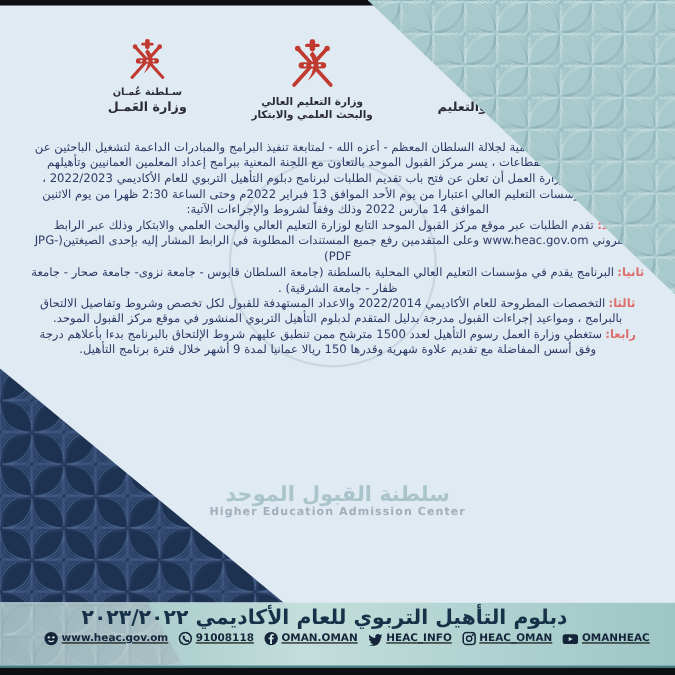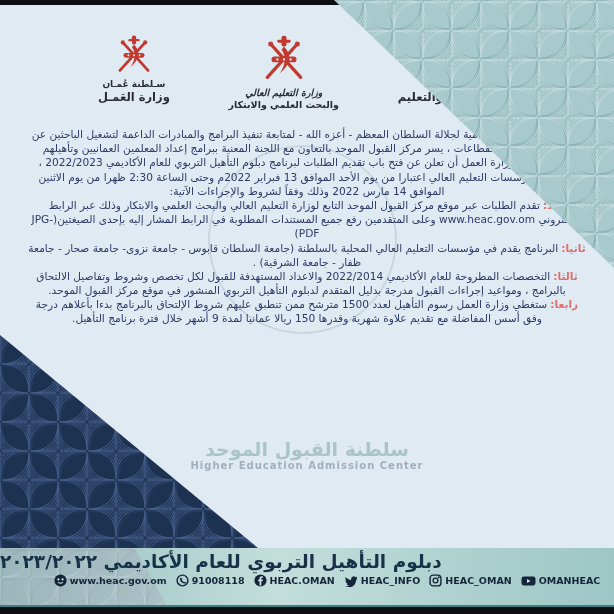--- a/index.html
+++ b/index.html
@@ -11,43 +11,43 @@
   .teal-line{position:absolute;bottom:7px;left:0;right:0;height:2px;background:#3d7f82;z-index:7;}
   
   .pat-tr{position:absolute;top:0;right:0;z-index:3;clip-path:polygon(0 0,100% 0,100% 100%);}
   .pat-bl{position:absolute;left:0;top:335px;z-index:4;clip-path:polygon(0 0,100% 100%,0 100%);}
   
   .logos{position:absolute;top:34px;left:78px;width:440px;display:flex;
     justify-content:space-between;align-items:flex-start;z-index:2;}
   .logo{display:flex;flex-direction:column;align-items:center;text-align:center;color:#2c2c34;margin-left:20px;}
   .logo .l1{font-size:9px;font-weight:bold;margin-top:3px;}
   .logo .l2{font-size:11.5px;font-weight:bold;margin-top:1px;}
-  .logo.mid .l1{font-size:9.5px;font-style:italic;}
+  .logo.mid .l1{font-size:9.5px;}
   .logo.mid .l2{font-size:9.5px;}
   
   .wm-circle{position:absolute;top:145px;left:208px;width:185px;height:185px;
     border:2px solid rgba(150,170,185,.30);border-radius:50%;z-index:1;}
   .wm{position:absolute;top:438px;left:0;right:0;text-align:center;z-index:1;}
   .wm .wm-ar{font-size:19px;font-weight:bold;color:rgba(125,165,170,.55);}
   .wm .wm-en{font-size:10px;letter-spacing:1px;color:rgba(140,155,168,.75);font-weight:bold;}
   
   .content{position:absolute;top:127px;left:26px;width:562px;height:420px;z-index:2;
     direction:rtl;text-align:center;color:#2c3a66;font-size:10.6px;line-height:1.34;
     overflow:hidden;}
   .content p{margin:0;}
   .ord{color:#dd6f6c;font-weight:bold;margin-left:3px;}
   
   .band{position:absolute;left:0;right:0;bottom:9px;height:57px;z-index:5;
     background:linear-gradient(90deg,#93bcbd 0%,#c3dedb 45%,#9dc6c5 100%);}
   .band-pat{position:absolute;left:0;top:0;height:57px;z-index:0;opacity:.55;
     clip-path:polygon(0 0,42% 0,52% 100%,0 100%);}
-  .band-title{position:relative;direction:rtl;text-align:left;padding:3px 24px 0 0;
+  .band-title{position:relative;direction:rtl;text-align:center;padding:3px 24px 0 0;
     font-size:18.5px;font-weight:bold;color:#173248;z-index:1;}
-  .band-links{position:relative;direction:ltr;display:flex;justify-content:center;
-    align-items:center;gap:9px;margin-top:2px;margin-left:40px;z-index:1;}
+  .band-links{position:relative;direction:ltr;display:flex;justify-content:flex-start;
+    align-items:center;gap:9px;margin-top:2px;margin-left:40px;z-index:1;text-decoration:underline;}
   .flink{display:flex;align-items:center;gap:3px;font-size:9.5px;font-weight:bold;
     color:#14243a;white-space:nowrap;cursor:pointer;}
   .flink svg{display:block;}
 </style>
 </head>
 <body>
 
 <div id="poster">
 
   <svg width="0" height="0" style="position:absolute" aria-hidden="true">
@@ -167,21 +167,21 @@
           <path d="M4 3.4 q-1 2.4 1.4 4.4 q2.1 1.6 4.1.8 l-.9-1.5 -1.2.4 q-1.7-.9-2.2-2.5 l.9-.9z" fill="#14243a"></path>
         </svg>
         <span>91008118</span>
       </span>
 
       <span class="flink">
         <svg width="13" height="13" viewBox="0 0 12 12">
           <circle cx="6" cy="6" r="5.6" fill="#14243a"></circle>
           <path d="M6.7 10.5 V6.6 h1.3 l.2-1.5 H6.7 V4.2 q0-.7.8-.7 h.8 V2.2 Q7.7 2.1 7 2.1 q-1.9 0-1.9 1.9 v1.1 H3.9 v1.5 h1.2 v3.9 z" fill="#cfe4e2"></path>
         </svg>
-        <span>HEAC.OMAN</span>
+        <span>OMAN.OMAN</span>
       </span>
 
       <span class="flink">
         <svg width="14" height="12" viewBox="0 0 14 12">
           <path d="M13 1.6 c-.5.3-1 .5-1.5.6 A2.5 2.5 0 0 0 7.2 4.4 v.6 C5 4.9 3.1 3.8 1.7 2.1 c-.7 1.5-.2 2.9 1 3.7 -.5 0-1-.1-1.3-.3 0 1.5 1.1 2.6 2.5 2.9 -.5.1-.9.1-1.4 0 .4 1.2 1.5 2 2.8 2.1 C4.1 11.4 2.6 11.7 1.2 11.5 c5 2.6 10.6-.4 10.9-6.2 .5-.4 1-.9 1.3-1.4 -.5.2-1 .3-1.5.4 .5-.4 1-.8 1.1-1.4z" fill="#14243a"></path>
         </svg>
         <span>HEAC_INFO</span>
       </span>
 
       <span class="flink">

